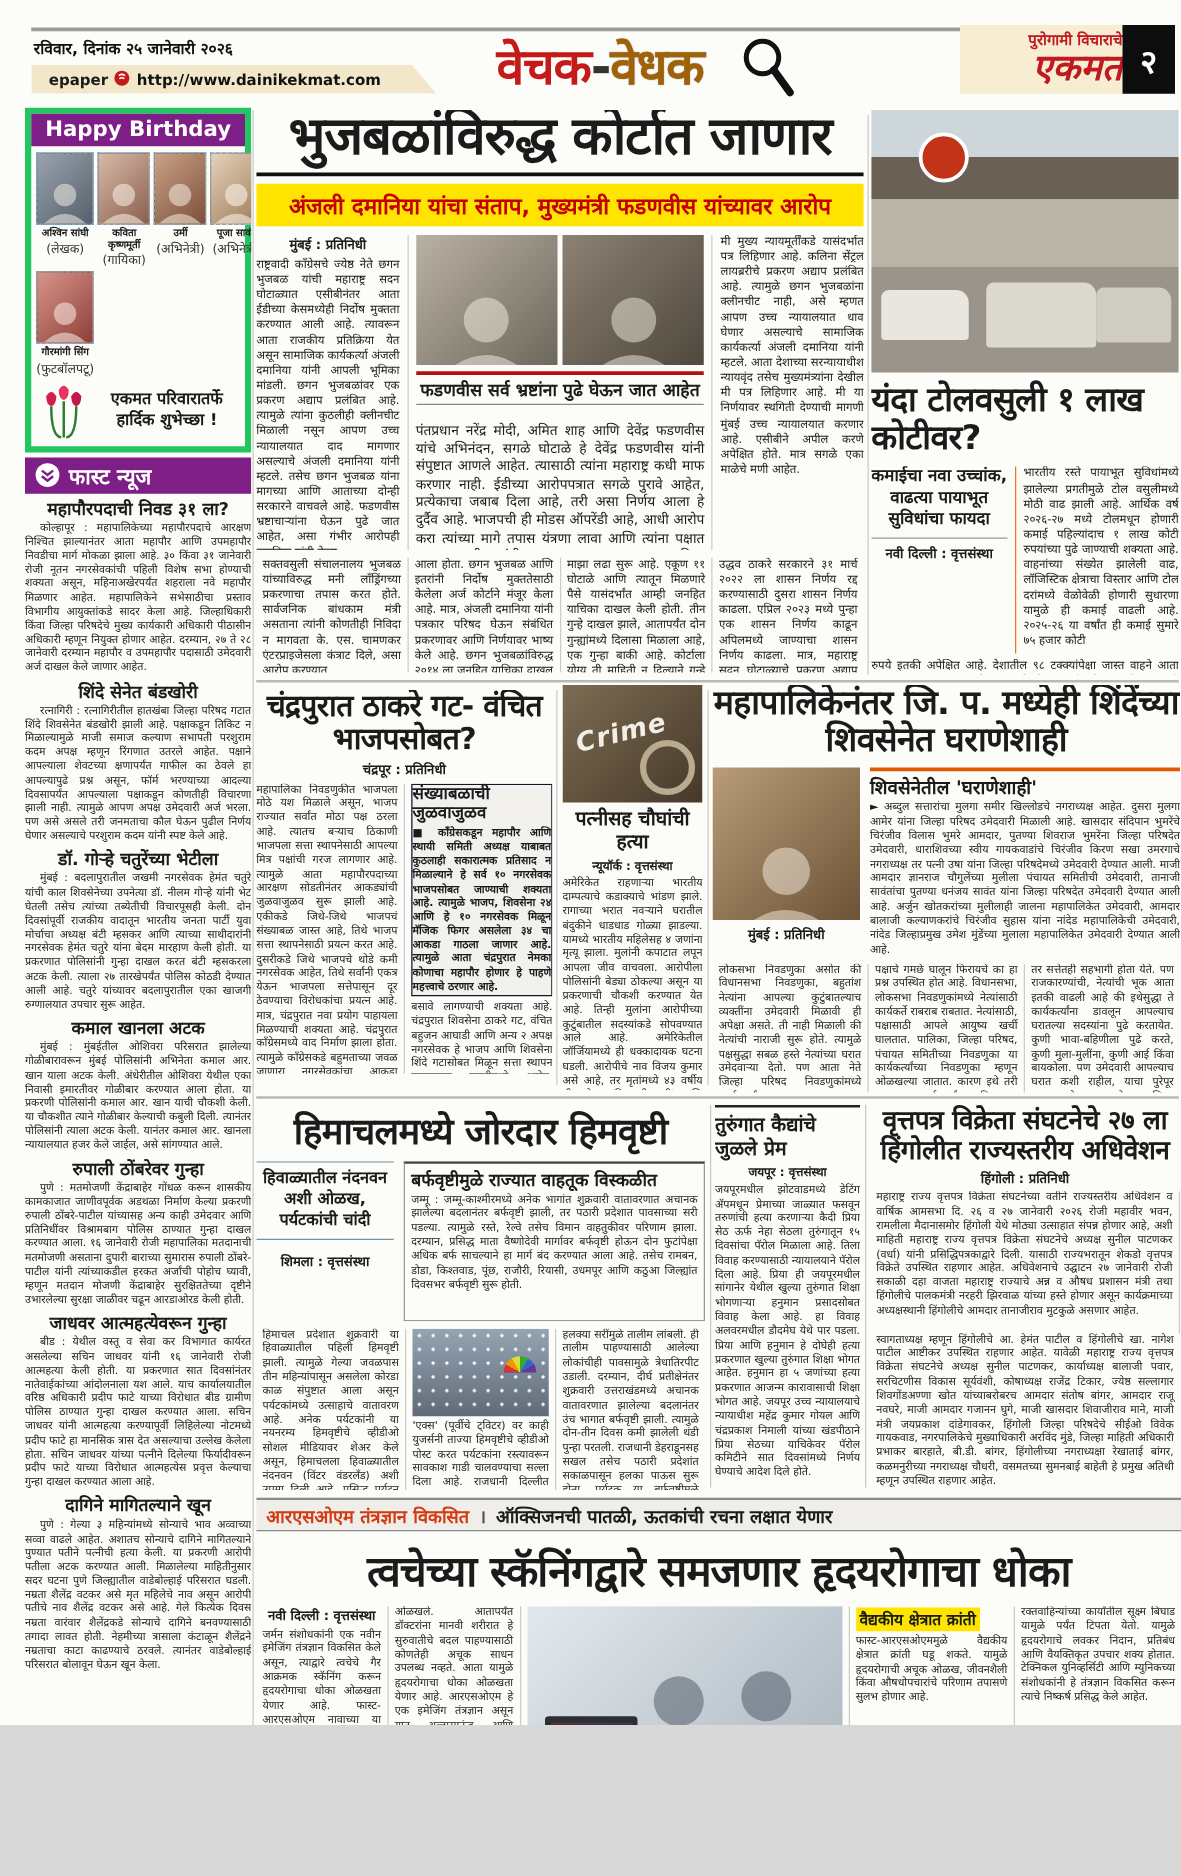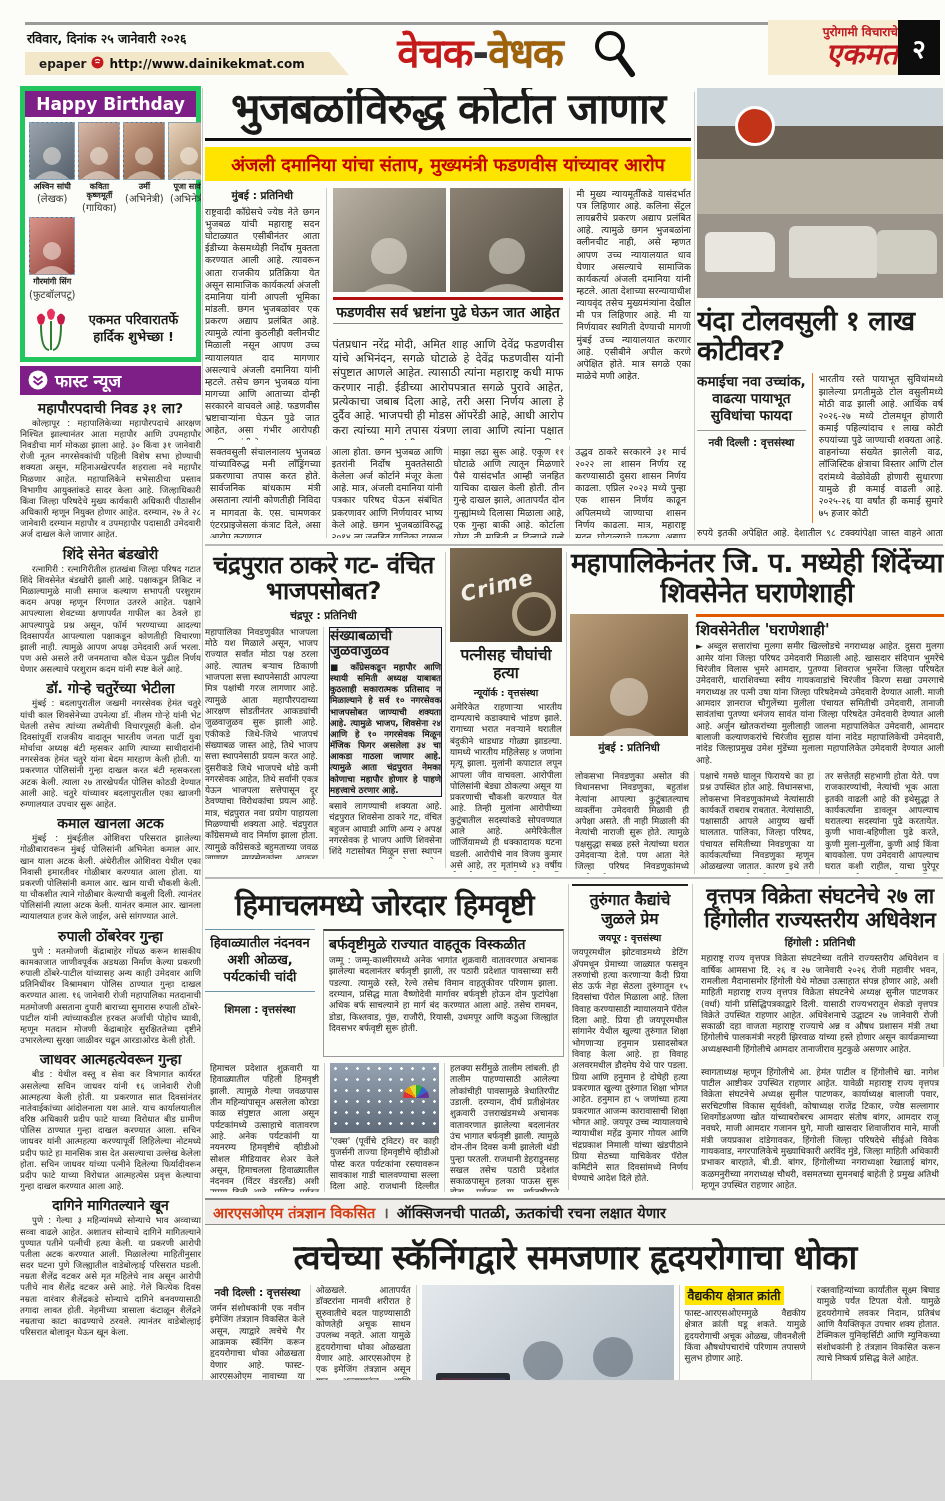--- a/index.html
+++ b/index.html
@@ -121,21 +121,21 @@
   .hima-box .t{font-size:14px;font-weight:700;margin-bottom:2px;}
   .hima-cols{display:flex;margin-top:6px;height:152px;overflow:hidden;}
   .hima-cols .c{flex:1;padding:0 5px;border-right:1px solid #ccc;}
   .hima-cols .c:last-child{border-right:none;}
   .snow{height:70px;margin-bottom:3px;background:
       radial-gradient(circle,#ffffff 1px,transparent 1.6px) 0 0/11px 11px,
       linear-gradient(#96a3b2,#5f6b79);}
   .umb{position:absolute;right:10px;top:22px;width:26px;height:13px;border-radius:26px 26px 0 0;
       background:conic-gradient(from 270deg at 50% 100%,#d33 0 30deg,#e90 30deg 60deg,#dd3 60deg 90deg,#3a3 90deg 120deg,#36c 120deg 150deg,#639 150deg 180deg);}
   .jail{position:absolute;left:572px;top:884px;width:116px;height:308px;overflow:hidden;}
-  .jail-h{font-size:15.5px;font-weight:700;text-align:center;line-height:1.2;border-top:2px solid #222;padding-top:5px;}
+  .jail-h{font-size:15.5px;font-weight:700;text-align:left;line-height:1.2;border-top:2px solid #222;padding-top:5px;}
   .conv{position:absolute;left:696px;top:884px;width:248px;height:308px;overflow:hidden;}
   .conv-h{font-size:21px;font-weight:700;text-align:center;line-height:1.15;letter-spacing:-.3px;}
   .conv-cols{display:flex;margin-top:4px;height:238px;overflow:hidden;flex-direction:column;}
   .conv-cols .c{flex:1;padding:0 5px;border-right:1px solid #ccc;}
   .conv-cols .c:last-child{border-right:none;}
 
   
   .scan{position:absolute;left:205px;top:1198px;width:740px;height:242px;overflow:hidden;}
   .kicker{height:24px;background:#efeeea;border-top:2px solid #8a8a8a;border-bottom:1px solid #8a8a8a;
       display:flex;align-items:center;gap:8px;padding:0 8px;font-size:14.5px;font-weight:700;}

